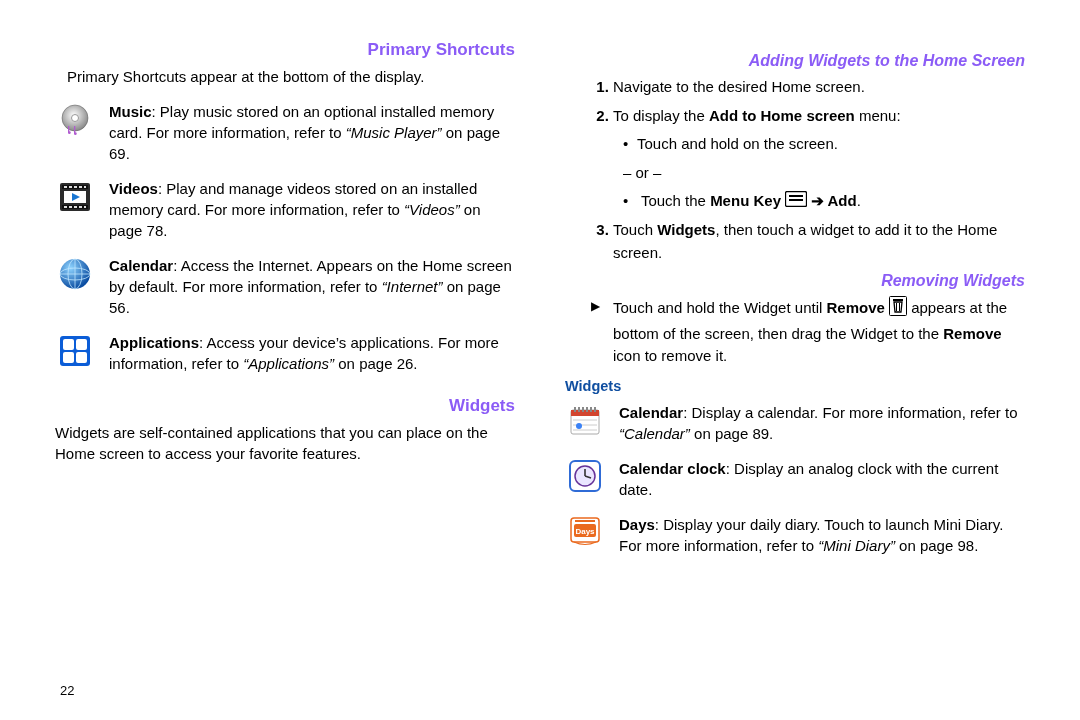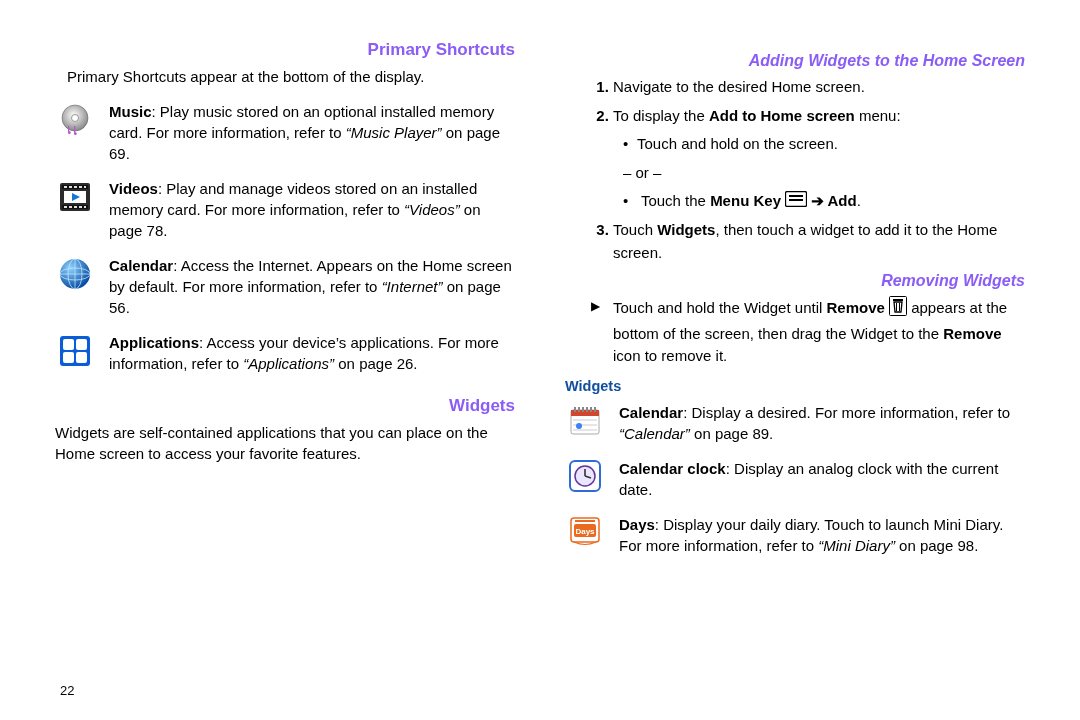--- a/index.html
+++ b/index.html
@@ -207,21 +207,21 @@
             <rect x="17" y="3" width="2" height="5" fill="#888"></rect>
             <rect x="21" y="3" width="2" height="5" fill="#888"></rect>
             <rect x="25" y="3" width="2" height="5" fill="#888"></rect>
           <line x1="4" y1="16" x2="28" y2="16" stroke="#ccc"></line>
             <line x1="4" y1="21" x2="28" y2="21" stroke="#ccc"></line>
             <line x1="4" y1="26" x2="28" y2="26" stroke="#ccc"></line>
           <circle cx="10" cy="22" r="3" fill="#3b82f6"></circle>
         </svg>
       </span>
       <div class="txt">
-        <span class="bold">Calendar</span><span>: Display a desired. For more information, refer to </span><span class="ref-it">“Calendar”</span><span>  on page 89.</span>
+        <span class="bold">Calendar</span><span>: Display a calendar. For more information, refer to </span><span class="ref-it">“Calendar”</span><span>  on page 89.</span>
       </div>
     </div>
 
     <div class="item-row">
       <span class="icon-slot">
         <svg width="32" height="32" viewBox="0 0 32 32">
           <rect x="1" y="1" width="30" height="30" rx="5" fill="#fff" stroke="#2f6bd6" stroke-width="2"></rect>
           <circle cx="16" cy="16" r="10" fill="#eae6ff" stroke="#663399" stroke-width="1.5"></circle>
           <line x1="16" y1="16" x2="16" y2="9" stroke="#333" stroke-width="1.6"></line>
           <line x1="16" y1="16" x2="22" y2="18" stroke="#333" stroke-width="1.6"></line>

